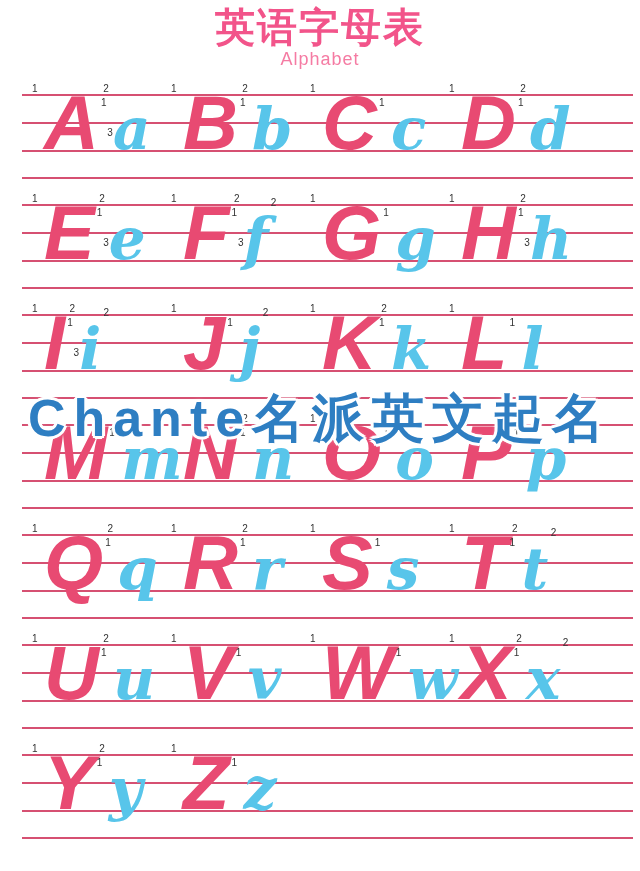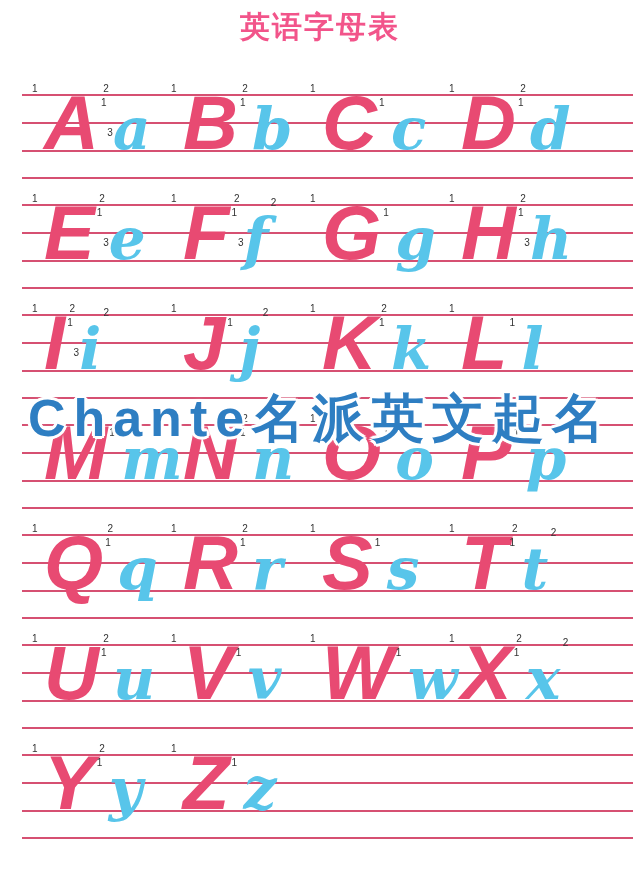--- a/index.html
+++ b/index.html
@@ -3,22 +3,22 @@
 <meta charset="utf-8">
 <style>
   html,body { margin:0; padding:0; background:#fff; }
   .page {
     position:relative; width:640px; height:871px; margin:0 auto;
     background:var(--bg,#fff); overflow:hidden;
     font-family:"Liberation Sans", sans-serif;
   }
   .header { position:absolute; top:10px; left:0; right:0; text-align:center; }
   .title {
-    font-size:30px; line-height:34px; font-weight:bold;
-    color:var(--title-color,#f2548a); letter-spacing:2px;font-family:Liberation Serif, serif;
+    font-size:40px; line-height:34px; font-weight:bold;
+    color:var(--title-color,#f2548a); letter-spacing:2px;
   }
   .subtitle {
     margin-top:5px; font-size:18px; line-height:20px;
     color:var(--subtitle-color,#f57ba3); letter-spacing:1px;
   }
   .sheet { position:absolute; top:94px; left:0; right:0; }
   .staff { position:relative; height:84px; margin-bottom:26px; }
   .rule-line {
     position:absolute; left:22px; right:7px; height:2px;
     background:var(--line-color,#d65072);
@@ -56,20 +56,21 @@
       0 -3px 0 #fff, 0 3px 0 #fff, -3px 0 0 #fff, 3px 0 0 #fff,
       0 0 5px #fff;
   }
 </style>
 </head>
 <body>
 
 <div class="page" style="--bg: #ffffff; --title-color: #f2548a; --subtitle-color: #f57ba3; --line-color: #d65072; --upper-color: #e84a72; --lower-color: #58c5ea; --digit-color: #333333; --wm-color: #2e7ec2;">
   <div class="header">
     <div class="title">英语字母表</div>
+    <div class="subtitle">Alphabet</div>
   </div>
 
   <div class="sheet" id="sheet">
       <div class="staff">
         <div class="rule-line" style="top: 0px;"></div>
         <div class="rule-line" style="top: 28px;"></div>
         <div class="rule-line" style="top: 56px;"></div>
         <div class="rule-line" style="top: 83px;"></div>
         <div class="letters">
           <div class="pair">

